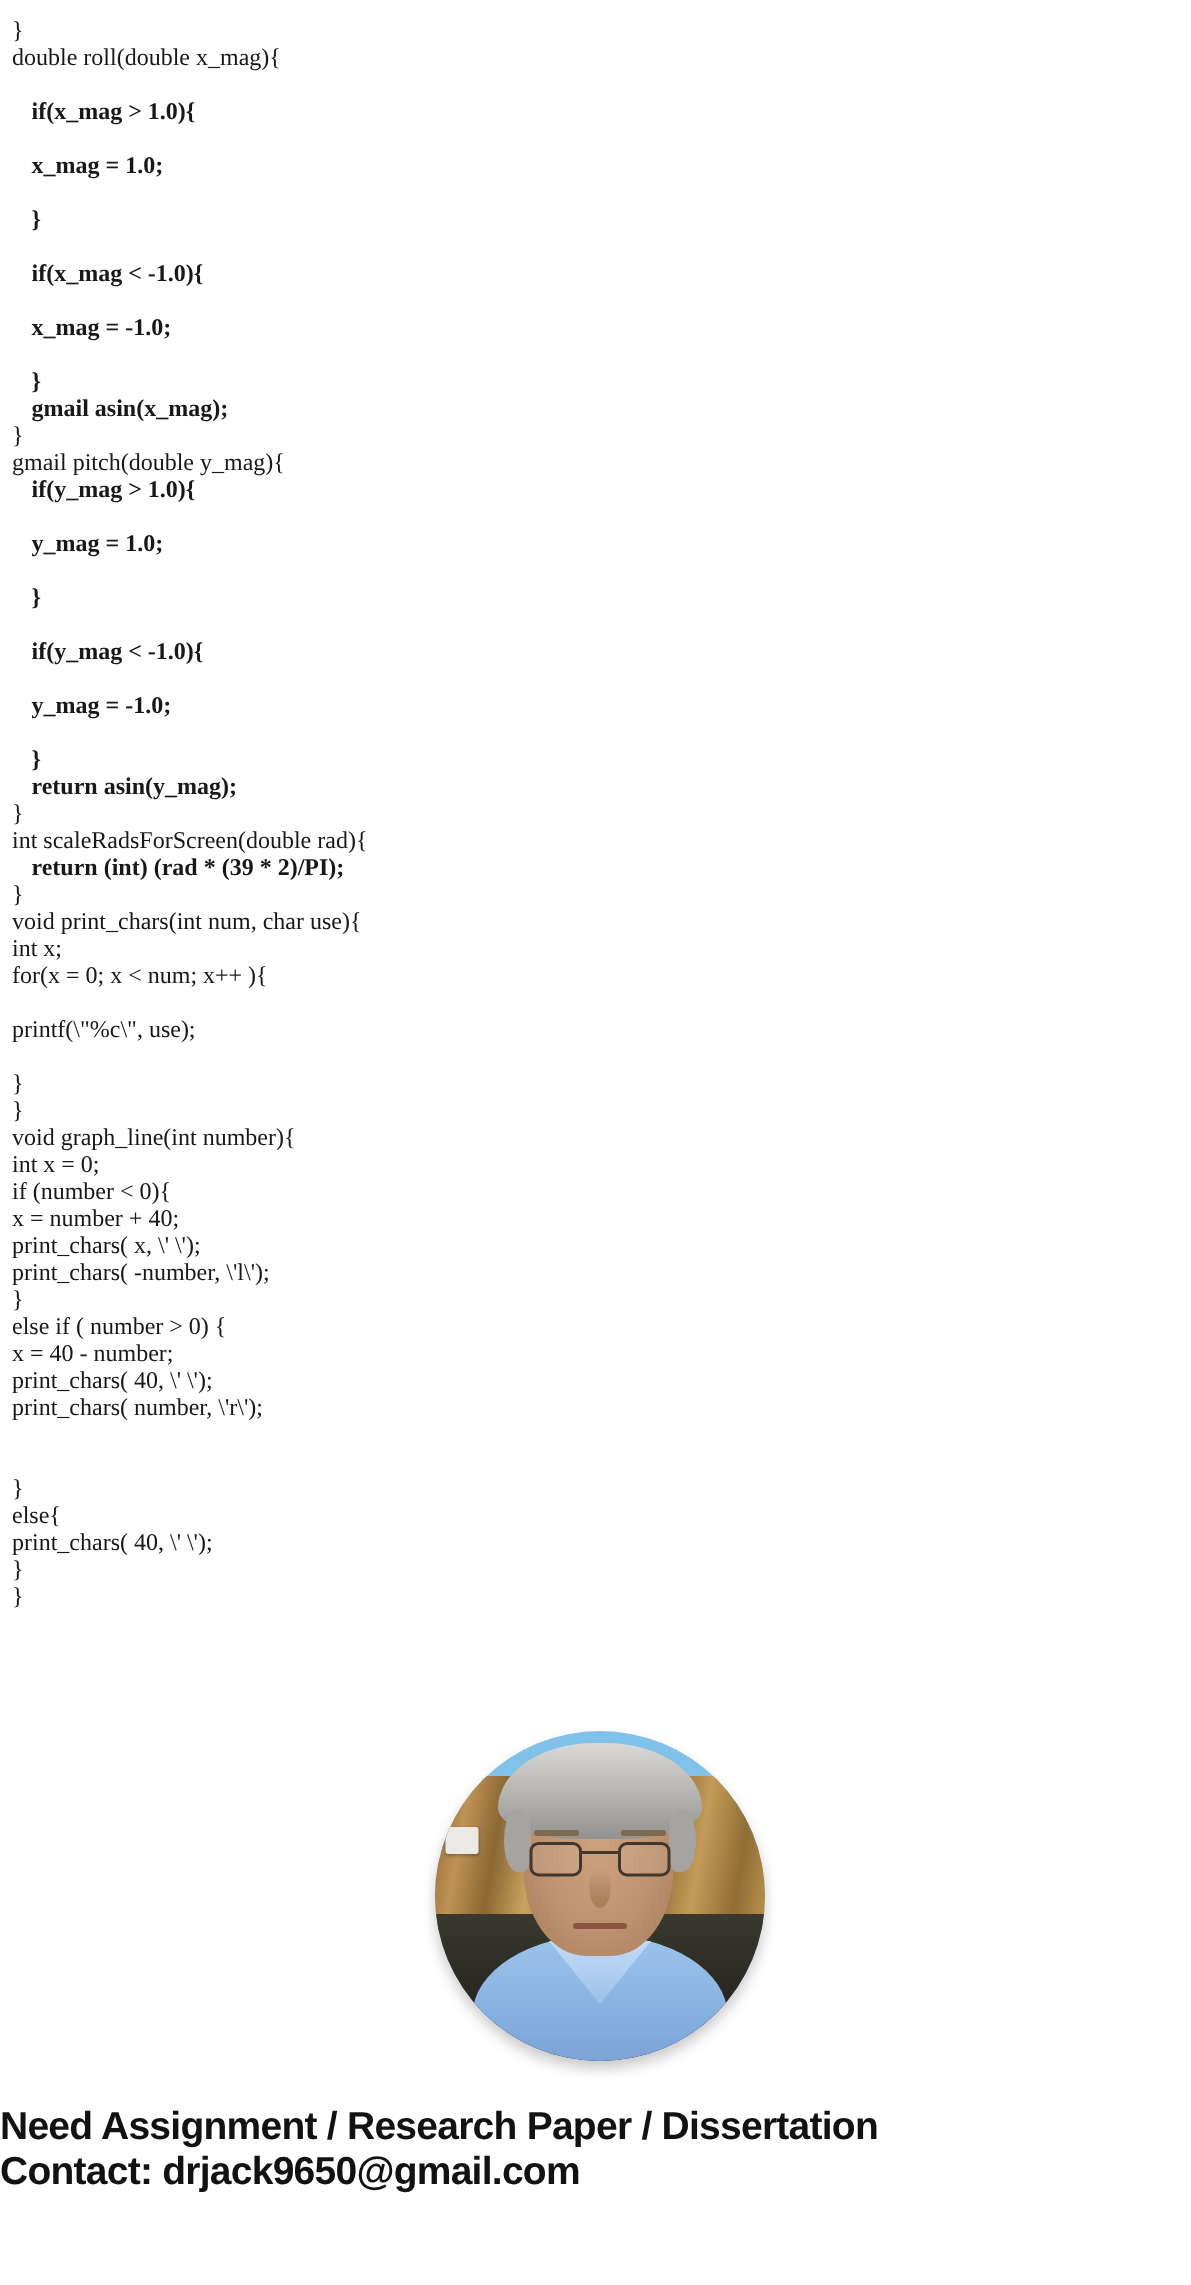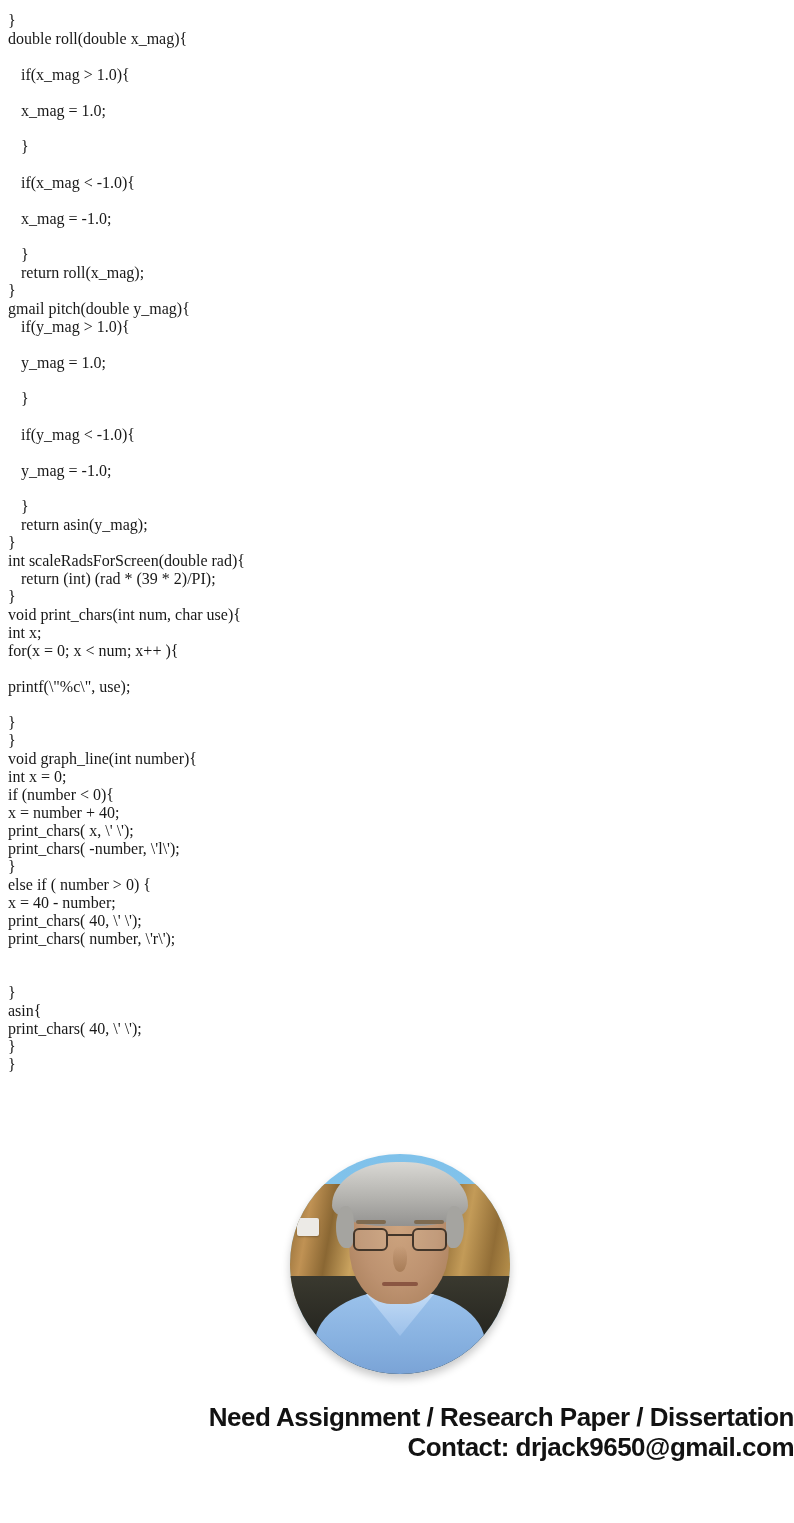--- a/index.html
+++ b/index.html
@@ -21,21 +21,21 @@
     left: 8px;
     right: 8px;
   }
   .code-line {
     font-size: 16px;
     line-height: 18px;
     height: 18px;
     white-space: pre;
     color: #181818;
   }
-  .code-line.indent { padding-left: 13px; }
+  .code-line.indent { padding-left: 13px; font-weight: bold; }
 
   
   .avatar {
     position: absolute;
     left: 290px;
     top: 1154px;
     width: 220px;
     height: 220px;
     border-radius: 50%;
     overflow: hidden;
@@ -104,21 +104,21 @@
     border-radius: 40% 40% 50% 50%;
   }
   .av-mouth { left: 92px; top: 128px; width: 36px; height: 4px;
     background: #8a5642; border-radius: 2px; }
 
   
   .footer {
     position: absolute;
     top: 1402px;
     left: 0; right: 0;
-    text-align: right;
+    text-align: left;
     font-family: "Liberation Sans", "DejaVu Sans", sans-serif;
     font-weight: bold;
     font-size: 26px;
     line-height: 30px;
     letter-spacing: -0.5px;
     color: #121212;
   }
 </style>
 </head>
 <body>
@@ -133,21 +133,21 @@
       <div class="code-line">&nbsp;</div>
       <div class="code-line indent">x_mag = 1.0;</div>
       <div class="code-line">&nbsp;</div>
       <div class="code-line indent">}</div>
       <div class="code-line">&nbsp;</div>
       <div class="code-line indent">if(x_mag &lt; -1.0){</div>
       <div class="code-line">&nbsp;</div>
       <div class="code-line indent">x_mag = -1.0;</div>
       <div class="code-line">&nbsp;</div>
       <div class="code-line indent">}</div>
-      <div class="code-line indent">return roll(x_mag);</div>
+      <div class="code-line indent">gmail asin(x_mag);</div>
       <div class="code-line">}</div>
       <div class="code-line">gmail pitch(double y_mag){</div>
       <div class="code-line indent">if(y_mag &gt; 1.0){</div>
       <div class="code-line">&nbsp;</div>
       <div class="code-line indent">y_mag = 1.0;</div>
       <div class="code-line">&nbsp;</div>
       <div class="code-line indent">}</div>
       <div class="code-line">&nbsp;</div>
       <div class="code-line indent">if(y_mag &lt; -1.0){</div>
       <div class="code-line">&nbsp;</div>
@@ -174,21 +174,21 @@
       <div class="code-line">print_chars( x, \' \');</div>
       <div class="code-line">print_chars( -number, \'l\');</div>
       <div class="code-line">}</div>
       <div class="code-line">else if ( number &gt; 0) {</div>
       <div class="code-line">x = 40 - number;</div>
       <div class="code-line">print_chars( 40, \' \');</div>
       <div class="code-line">print_chars( number, \'r\');</div>
       <div class="code-line">&nbsp;</div>
       <div class="code-line">&nbsp;</div>
       <div class="code-line">}</div>
-      <div class="code-line">asin{</div>
+      <div class="code-line">else{</div>
       <div class="code-line">print_chars( 40, \' \');</div>
       <div class="code-line">}</div>
       <div class="code-line">}</div>
     </div>
 
   <div class="avatar">
     <div class="av-wall"></div>
     <div class="av-plate"></div>
     <div class="av-band"></div>
     <div class="av-shirt"></div>

